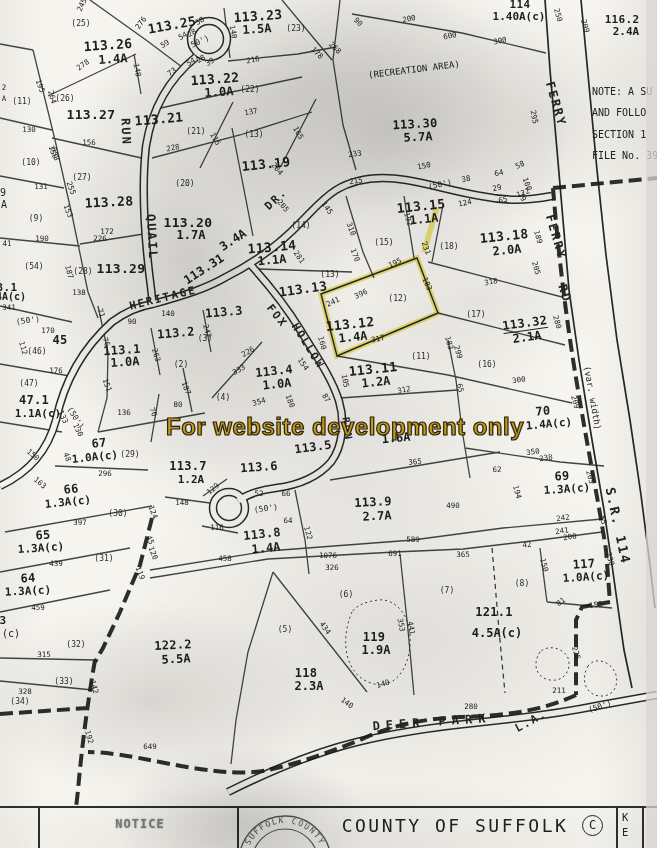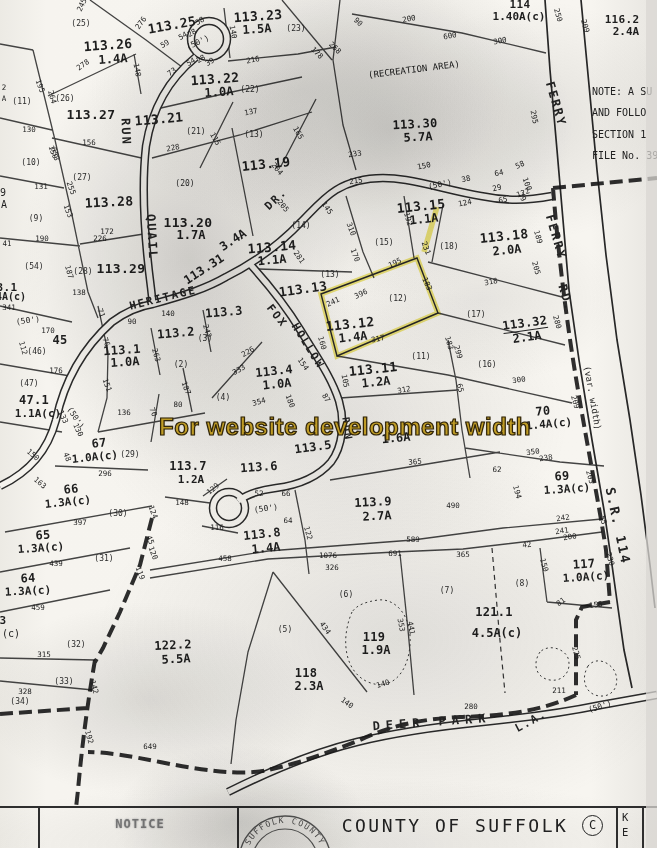--- a/index.html
+++ b/index.html
@@ -430,21 +430,21 @@
       <div class="lbl " style="left: 11px; top: 634px; font-size: 10px; transform: translate(-50%, -50%) rotate(0deg);">(c)</div>
     </div>
 
   <div id="notes">
       <div class="note-line" style="left: 592px; top: 86px;">NOTE: A SU</div>
       <div class="note-line" style="left: 592px; top: 107.3px;">AND FOLLO</div>
       <div class="note-line" style="left: 592px; top: 128.6px;">SECTION 1</div>
       <div class="note-line" style="left: 592px; top: 149.9px;">FILE No. 39</div>
     </div>
 
-  <div class="wm">For website development width</div>
+  <div class="wm">For website development only</div>
 
   <div class="grunge"></div>
   <div class="edge"></div>
 
   <div class="footer">
     <div class="vline" style="left:38px"></div>
     <div class="vline" style="left:237px"></div>
     <div class="vline" style="left:616px"></div>
     <div class="vline" style="left:642px"></div>
     <div class="notice">NOTICE</div>

